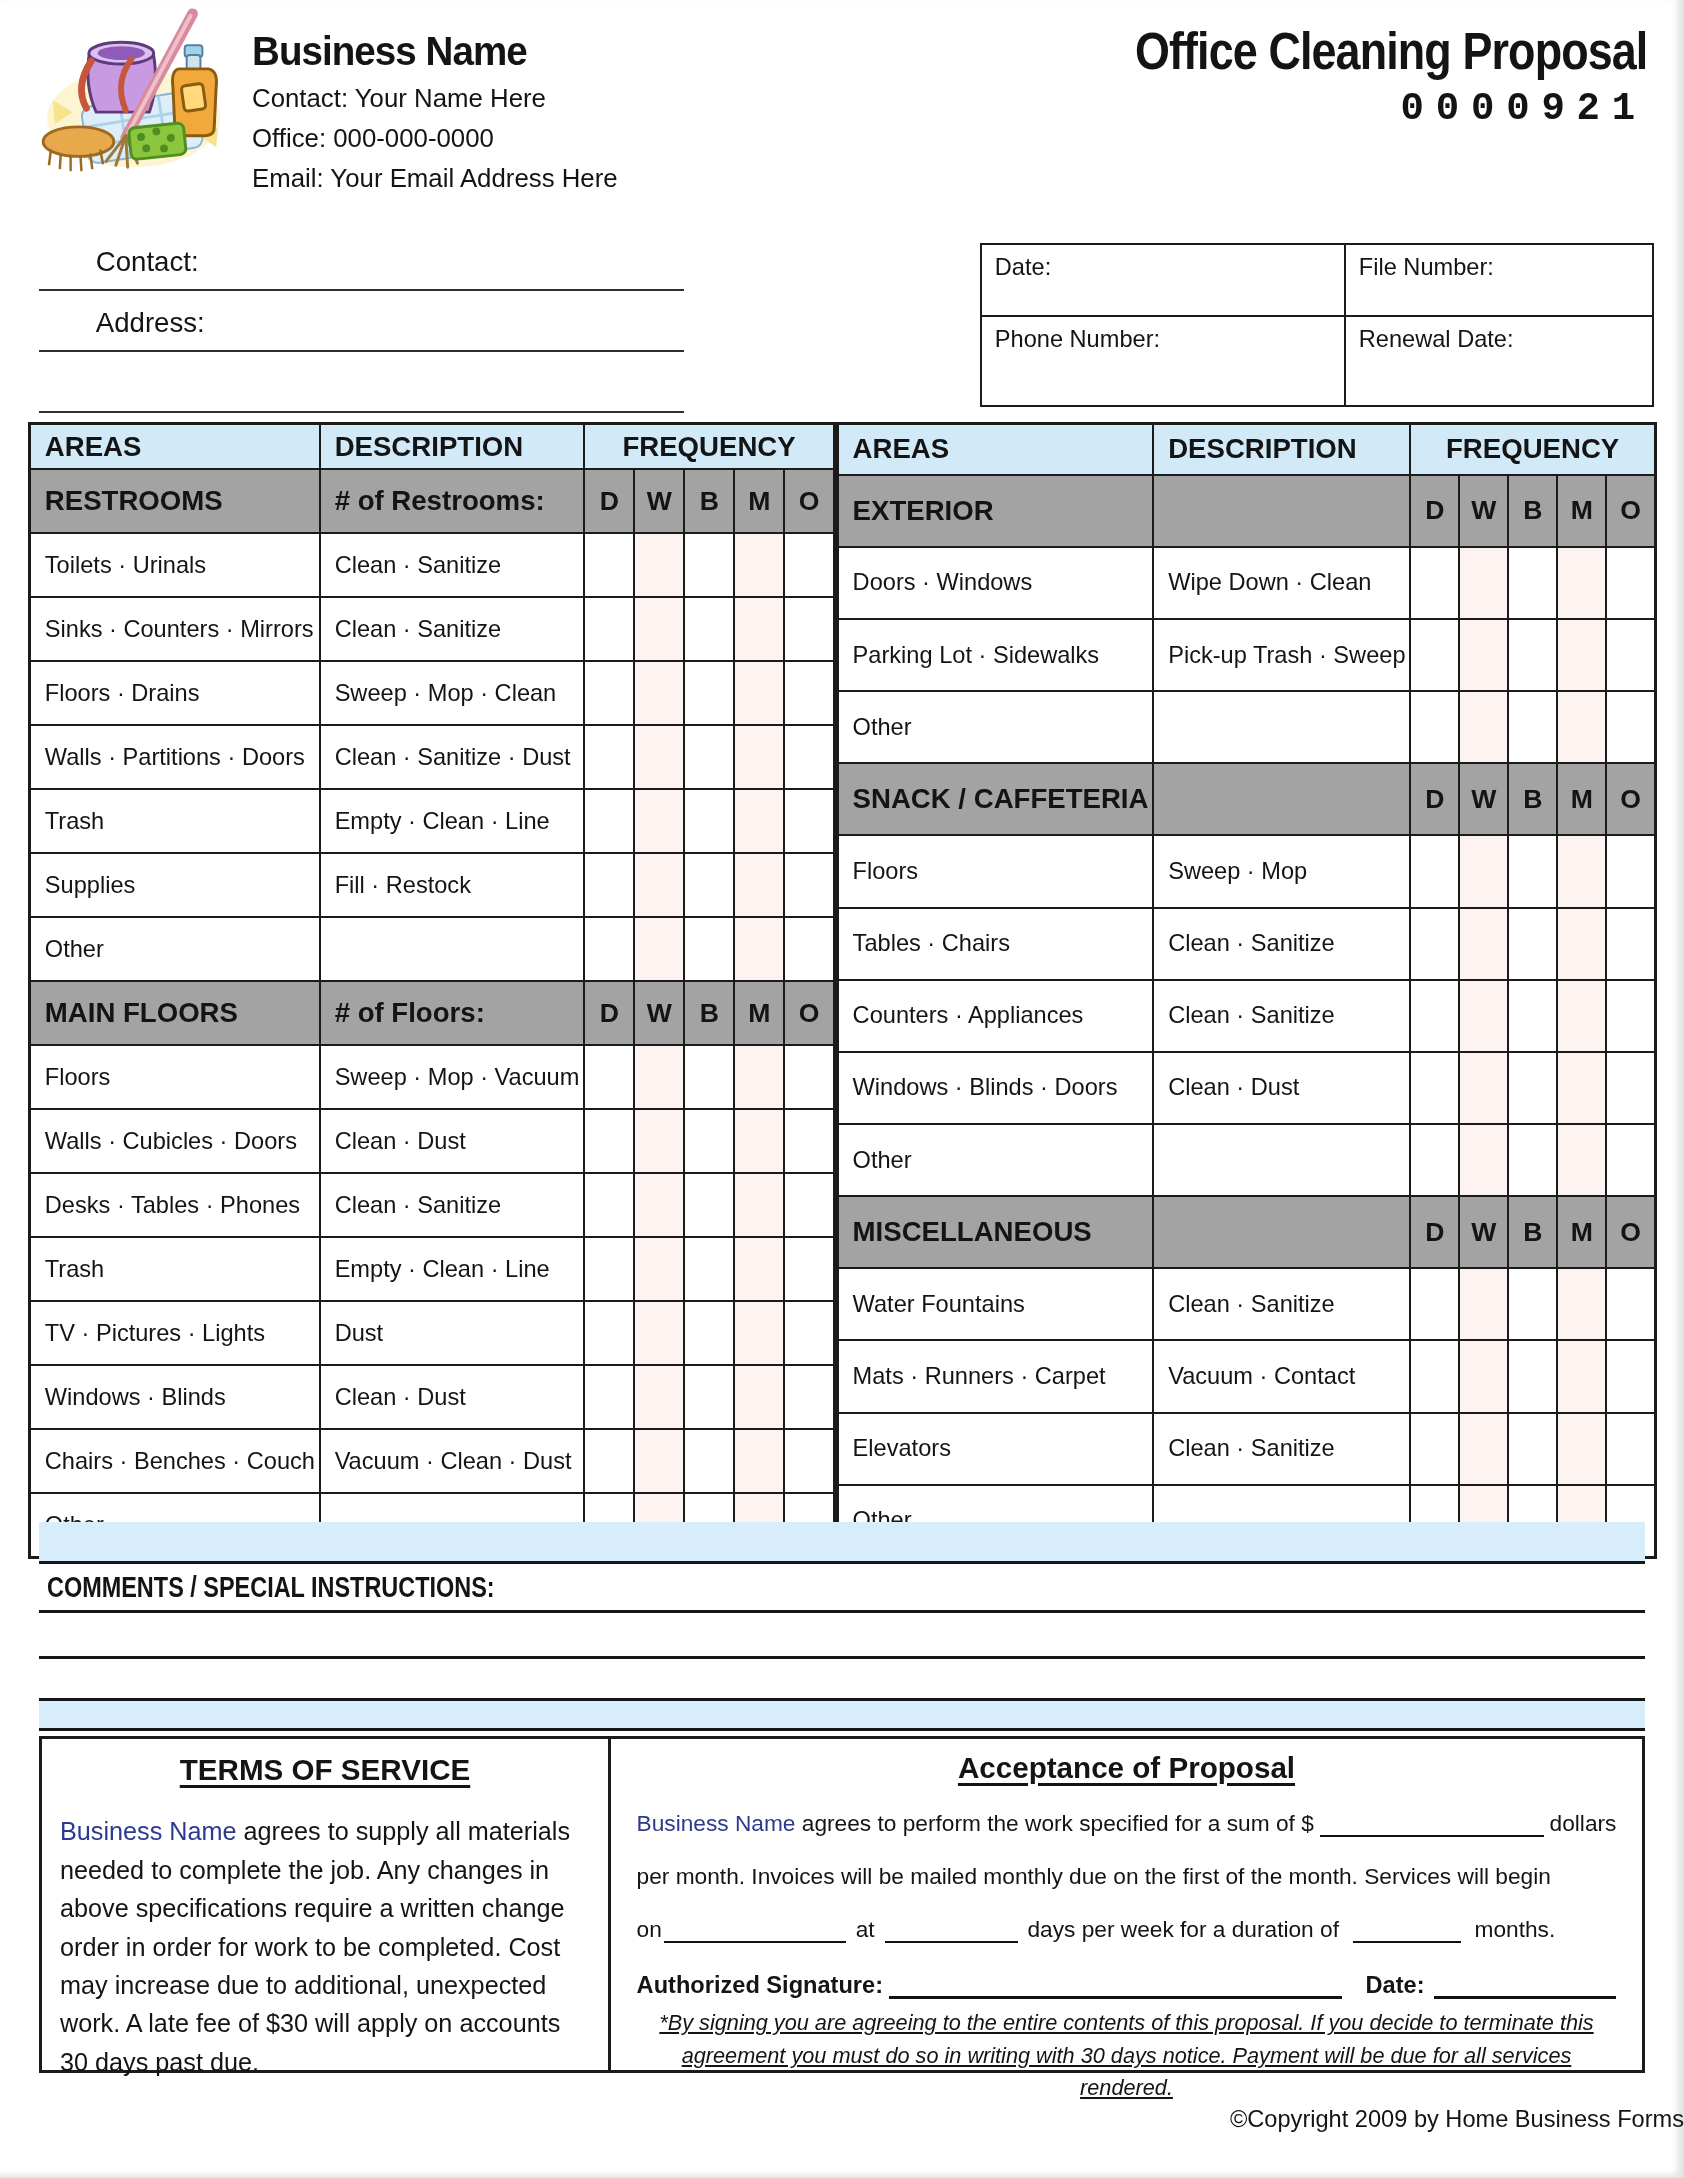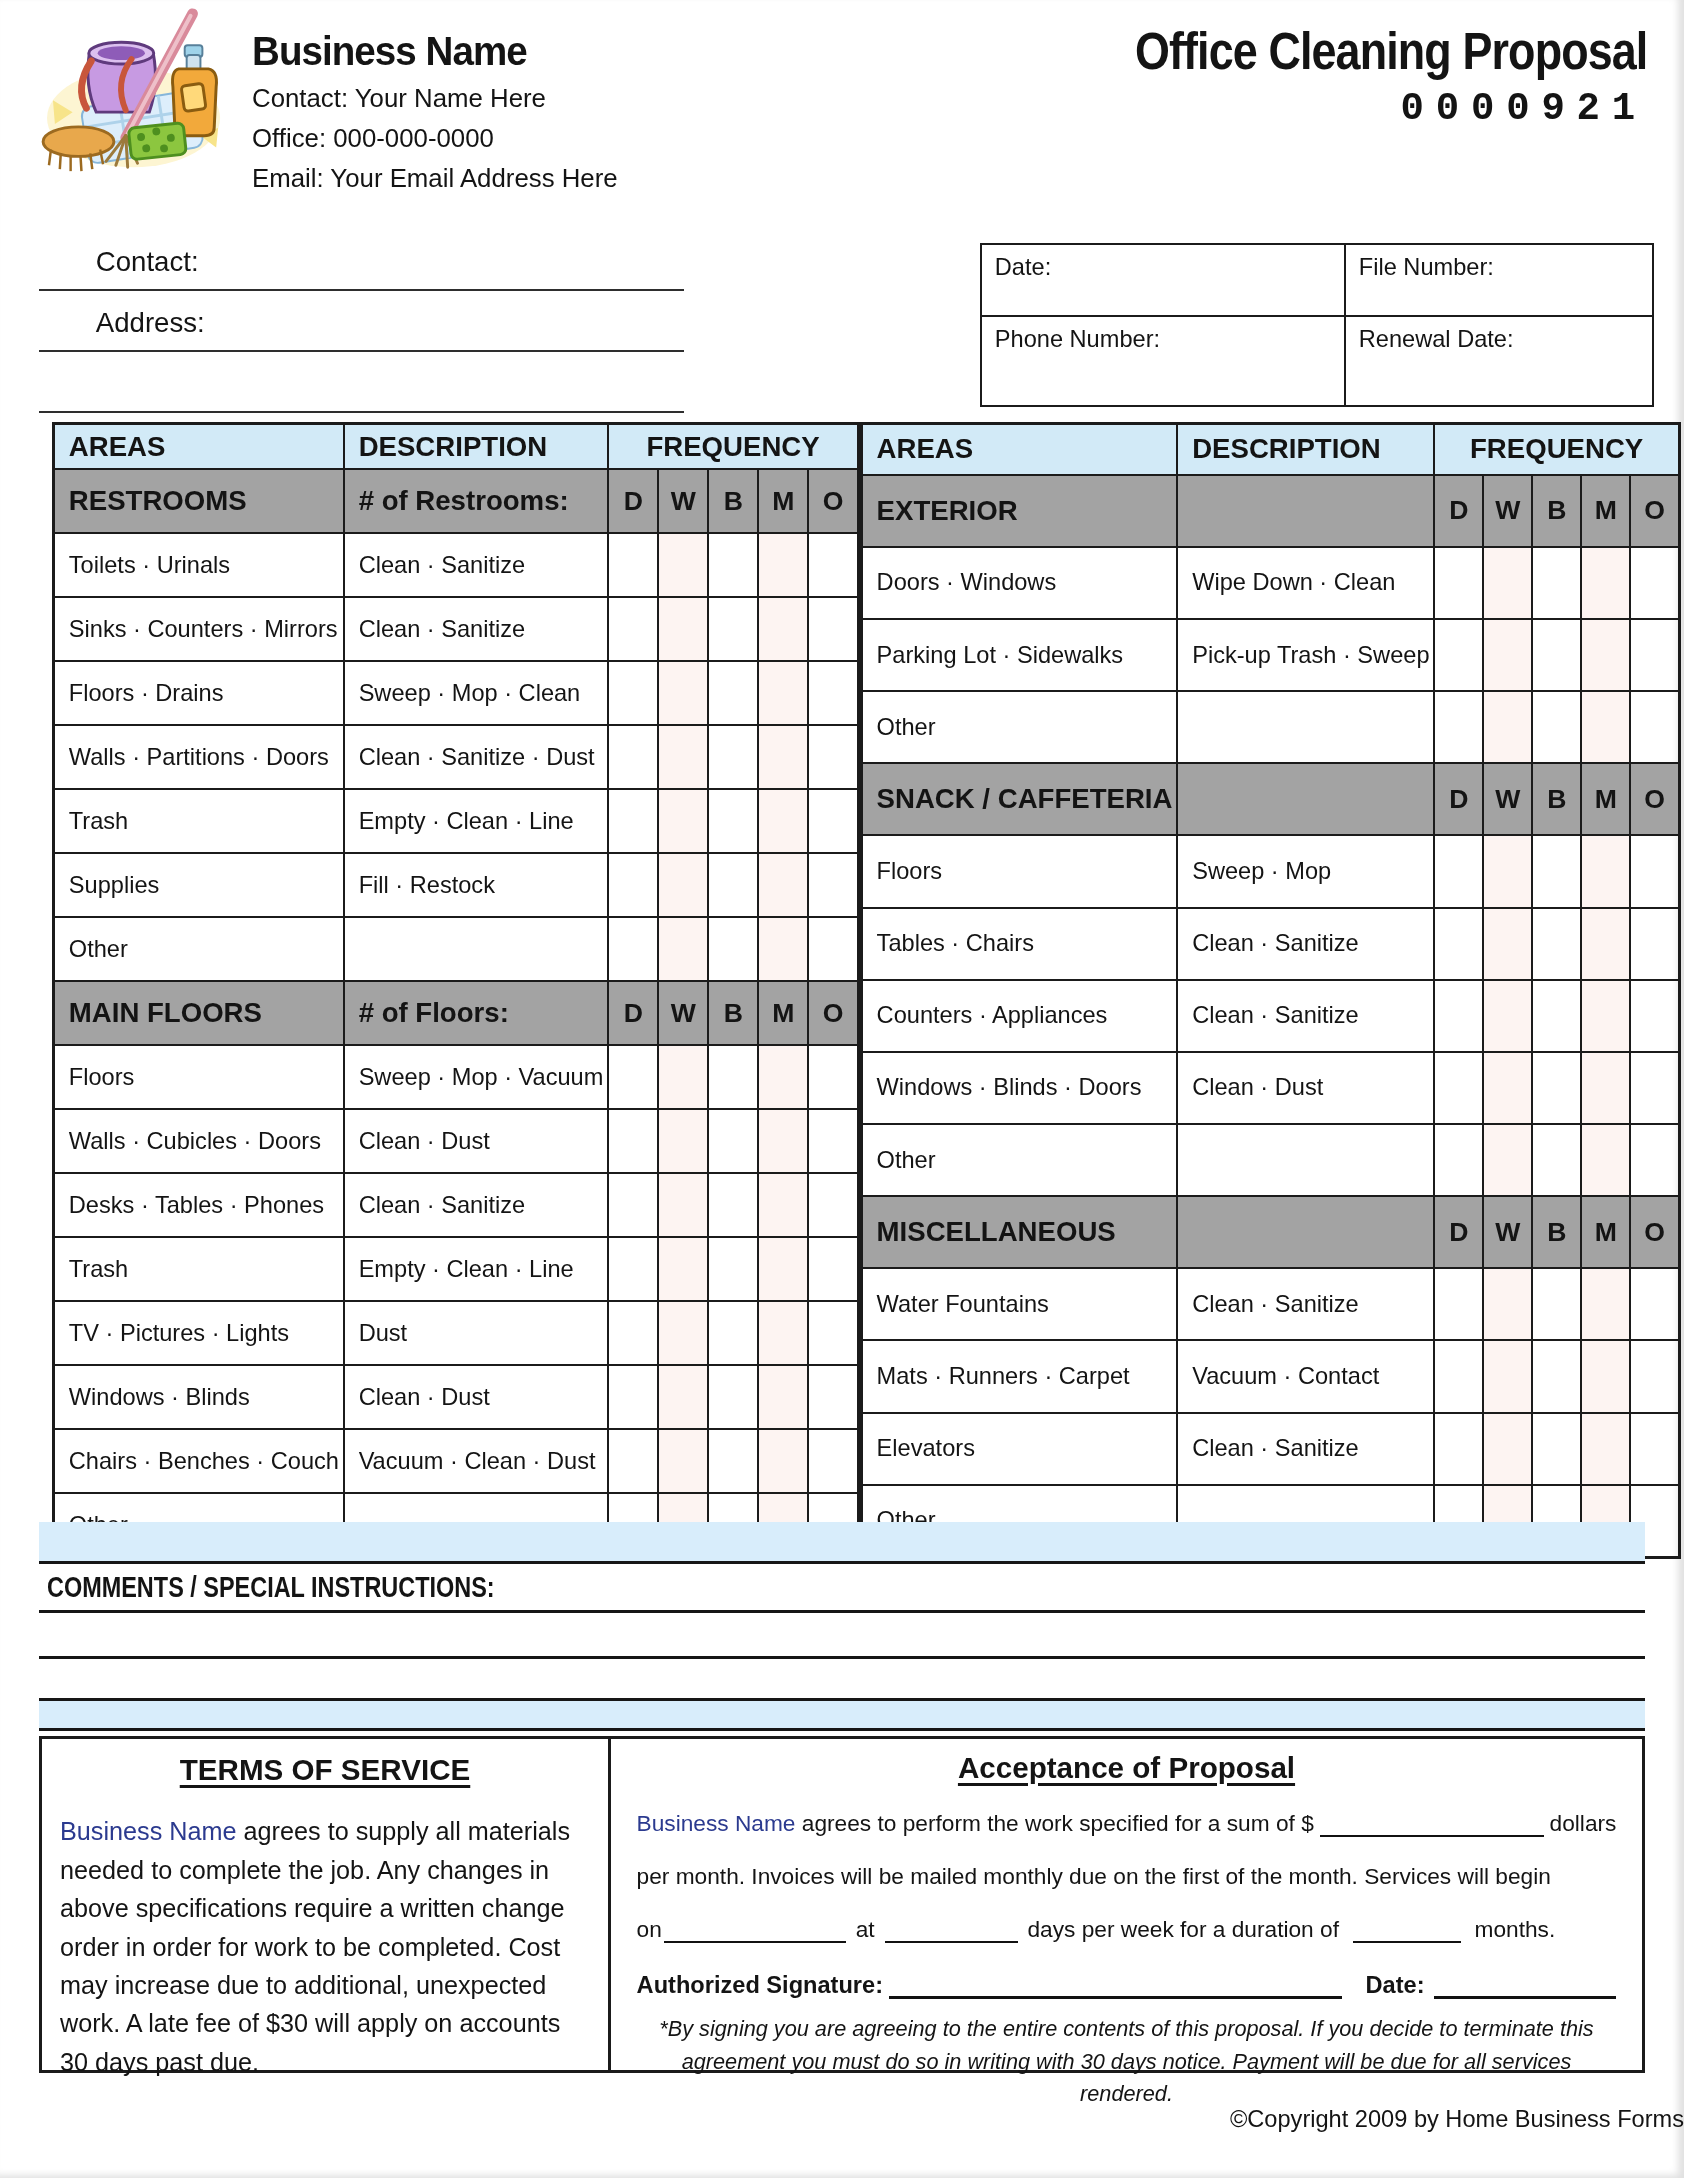--- a/index.html
+++ b/index.html
@@ -19,21 +19,21 @@
   .client{position:absolute;left:39px;top:236px;width:650px;height:192px;}
   .client .lbl{position:absolute;left:13.8px;font-size:27.6px;margin-left:43px;}
   .fill-line{position:absolute;left:0;width:645px;border-bottom:2px solid #2e2e2e;height:0;}
   
   .info-box{position:absolute;left:980px;top:243px;width:670px;height:160px;
             border:2px solid #1b1b1b;display:grid;grid-template-columns:364px 1fr;grid-template-rows:72px 1fr;}
   .info-cell{border-right:2px solid #1b1b1b;border-bottom:2px solid #1b1b1b;padding:8.9px 0 0 12.8px;font-size:23.6px;}
   .info-cell:nth-child(2n){border-right:none;}
   .info-cell:nth-child(n+3){border-bottom:none;}
   
-  .main-table{position:absolute;left:52px;top:422px;display:flex;}
+  .main-table{position:absolute;left:28px;top:422px;display:flex;}
   table.freq-table{border-collapse:collapse;table-layout:fixed;border:3px solid #1b1b1b;}
   .freq-table td{border:2px solid #1b1b1b;height:62px;padding:0 3.9px 0 13.8px;vertical-align:middle;
                  font-size:23.6px;overflow:hidden;white-space:nowrap;}
   .freq-table tr.hdr td{height:43px;background:#d2eaf7;font-weight:bold;font-size:27.6px;}
   .freq-table td.fh{text-align:center;padding:0;}
   .freq-table tr.sec td{background:#a3a3a3;font-weight:bold;font-size:27.6px;}
   .freq-table td.fc,.freq-table td.cb{padding:0;text-align:center;}
   .freq-table tr.sec td.fc{font-size:26.6px;}
   .freq-table tr.body td:nth-child(4),.freq-table tr.body td:nth-child(6){background:#fdf4f2;}
   
@@ -51,21 +51,21 @@
   .box-title{text-align:center;font-size:29.6px;font-weight:bold;text-decoration:underline;
              text-decoration-thickness:3px;text-underline-offset:4.9px;margin:3.9px 0 0;}
   .terms-text{font-size:25.6px;line-height:1.5;margin-top:25.6px;transform:scaleX(.985);transform-origin:0 0;}
   .bn{color:#2b3a8f;}
   .accept-cell{flex:1;padding:7.9px 25.6px 0;box-sizing:border-box;}
   .acc-line{font-size:22.7px;margin-top:25.6px;display:flex;align-items:flex-end;white-space:nowrap;}
   .acc-line.wrapless{display:block;white-space:normal;}
   .bl{display:inline-block;border-bottom:2px solid #111;height:2px;}
   .grow{flex:1;border-bottom:2px solid #111;height:2px;margin:0 5.9px;}
   .sig-row{margin-top:29.6px;display:flex;align-items:flex-end;font-size:23.6px;font-weight:bold;white-space:nowrap;}
-  .fine-print{margin-top:14px;font-size:21.7px;font-style:italic;text-align:center;line-height:1.5;}
+  .fine-print{margin-top:8px;font-size:21.7px;font-style:italic;text-align:center;line-height:1.5;text-decoration:underline;}
   
   .footer{position:absolute;left:0;top:2106px;width:100%;text-align:right;font-size:23.6px;}
 </style>
 </head>
 <body>
 
 <div class="page">
 
   <svg class="logo" viewBox="0 0 208 180">
     <ellipse cx="100" cy="118" rx="88" ry="50" fill="#fdf5d2"></ellipse>

